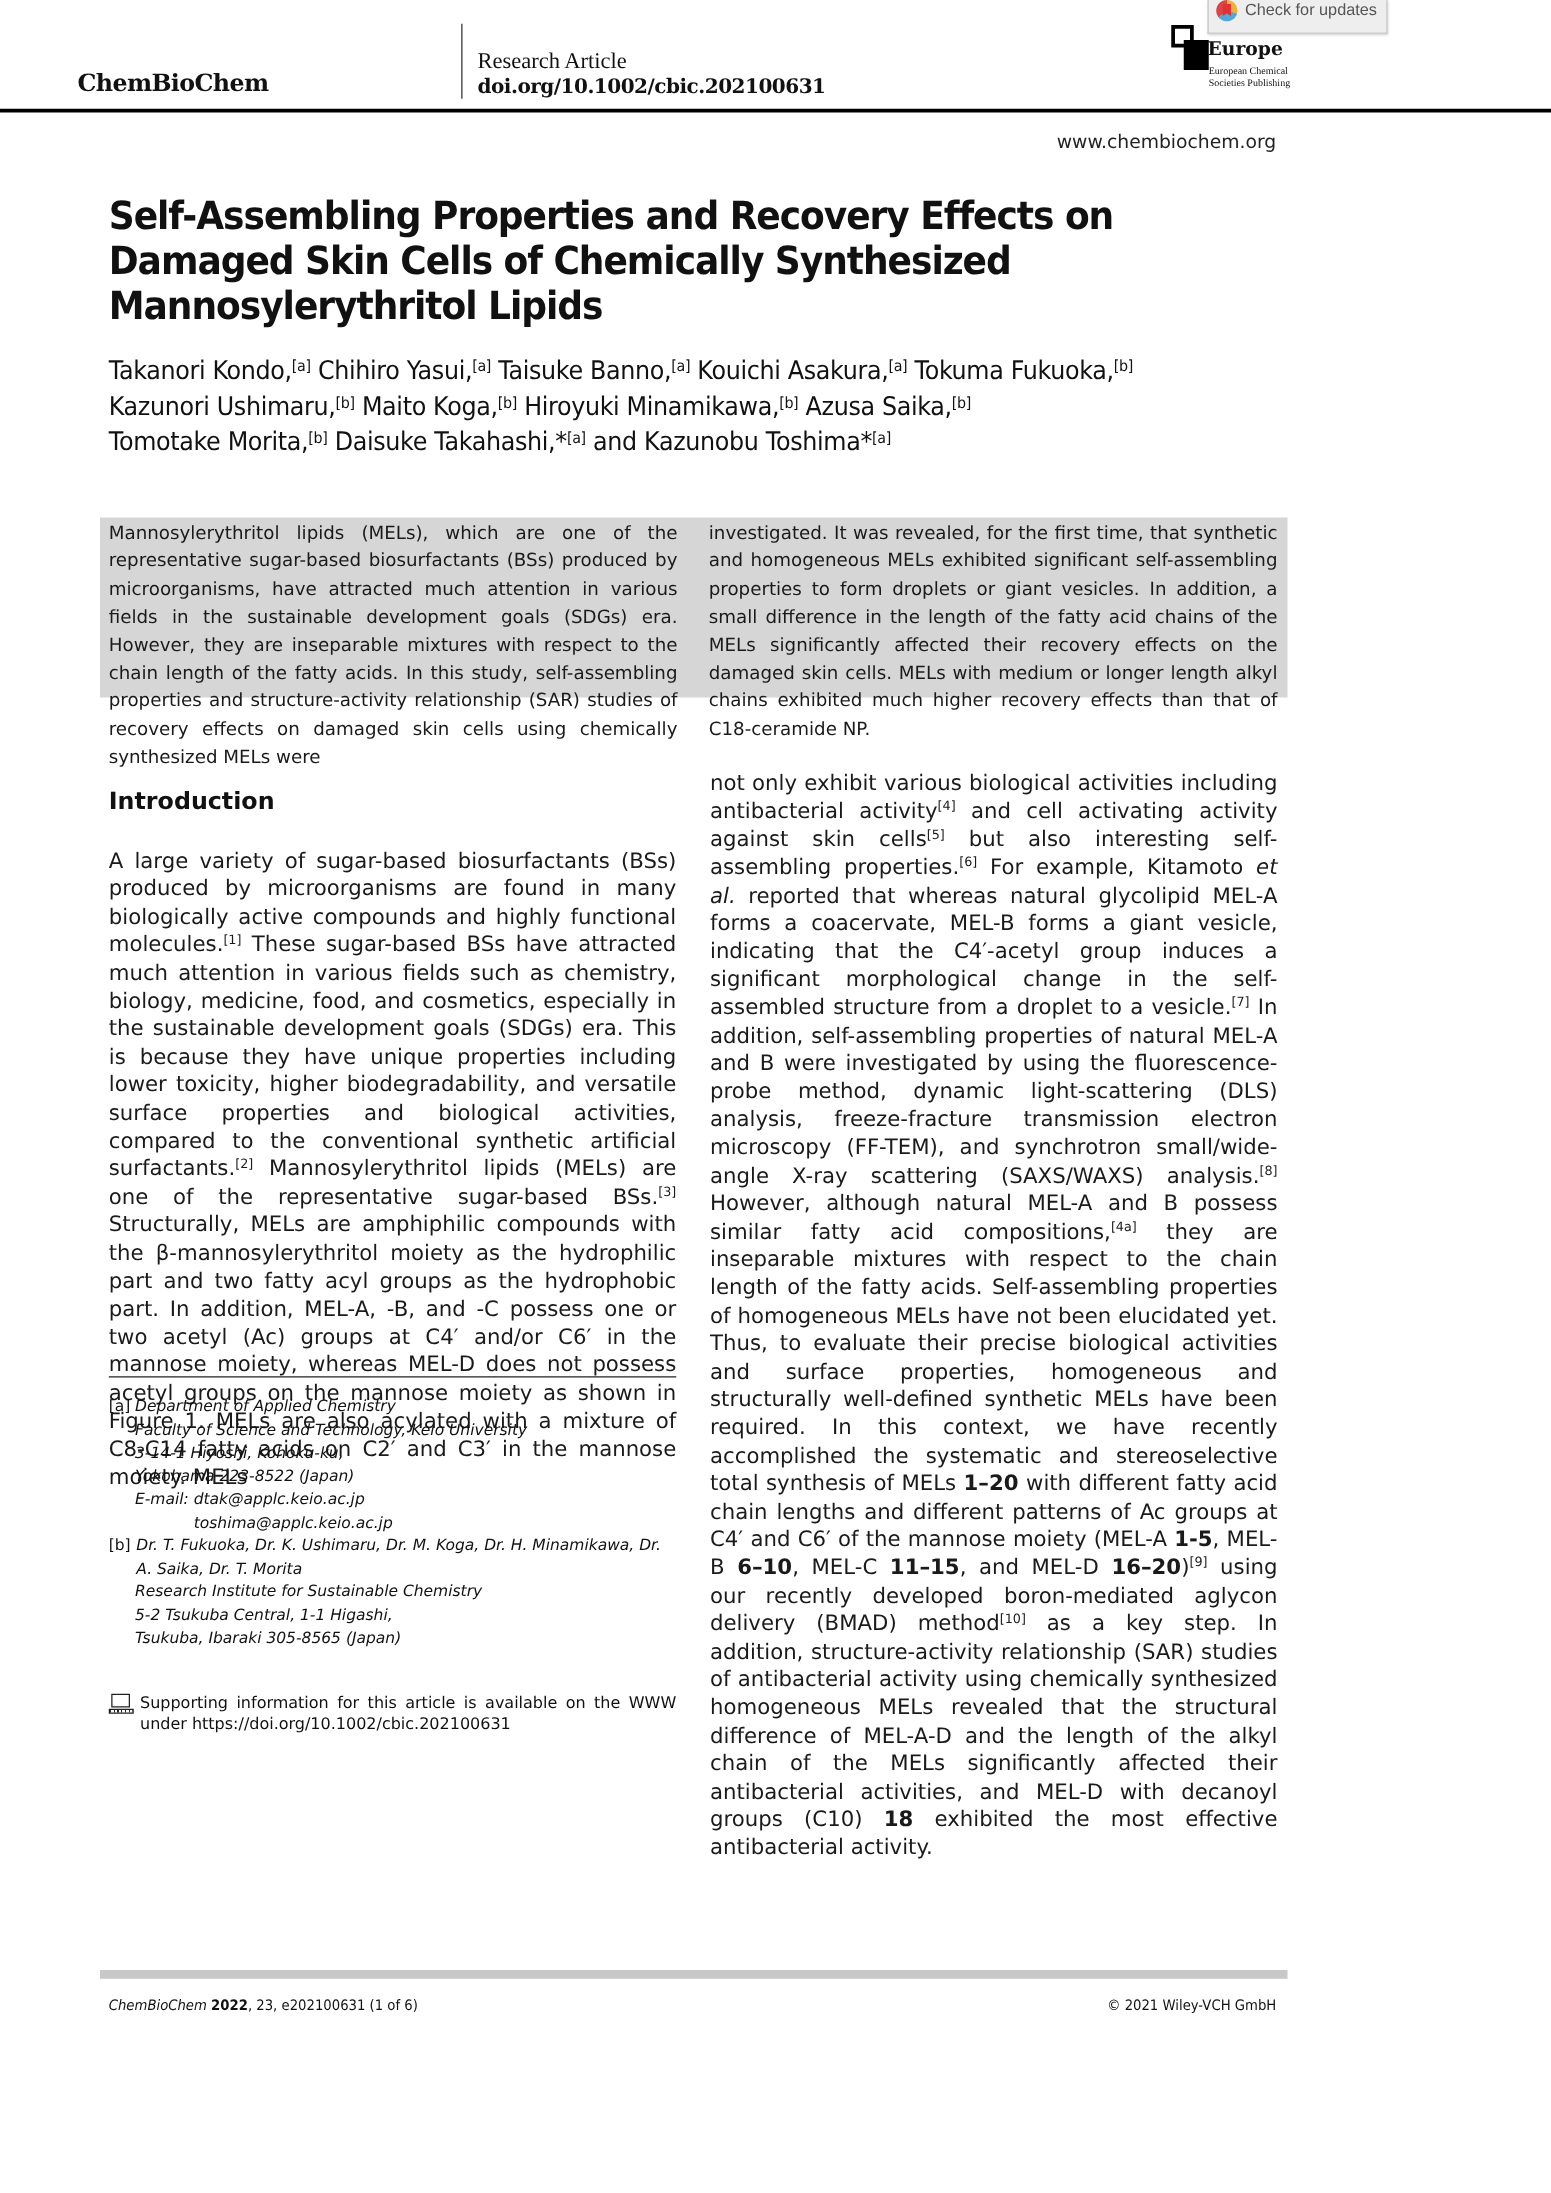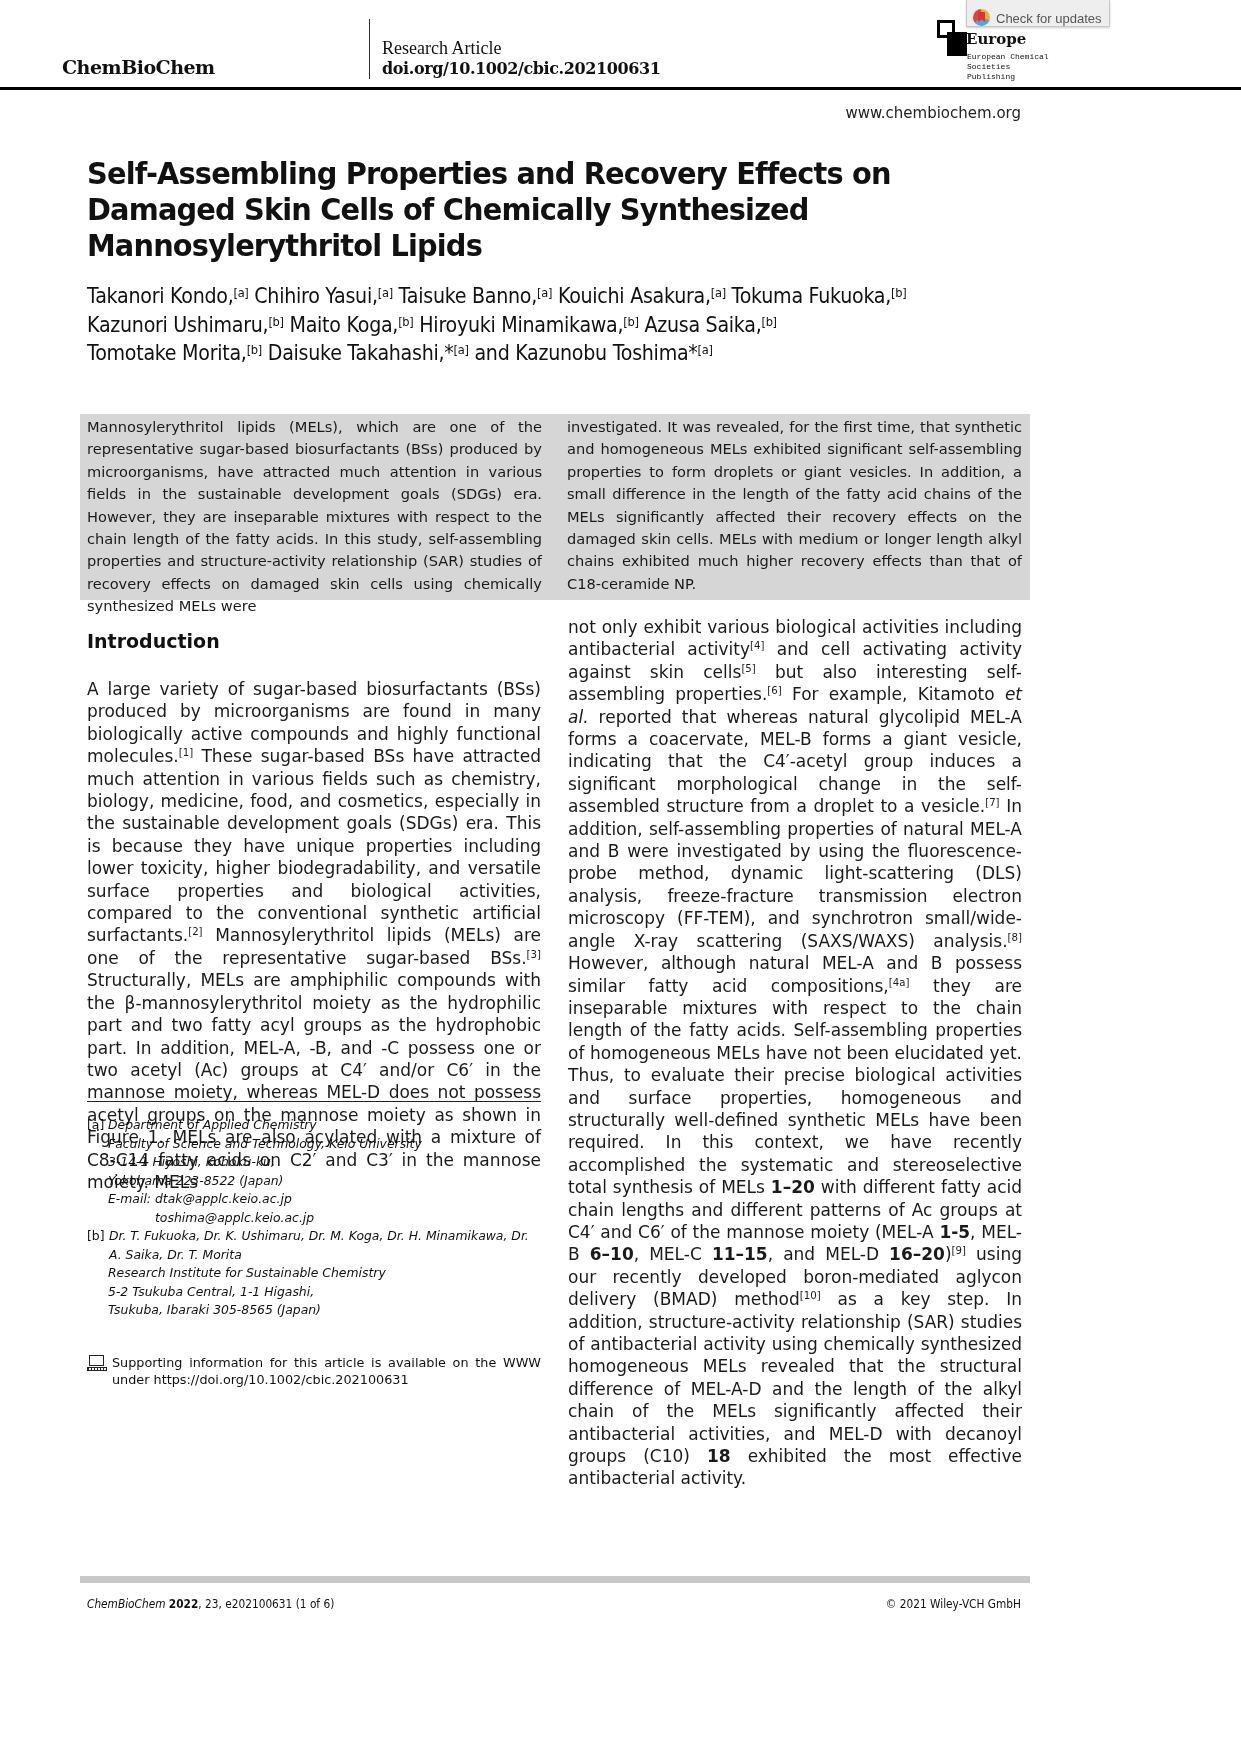--- a/index.html
+++ b/index.html
@@ -9,34 +9,34 @@
   .hdr-journal { position: absolute; left: 62px; top: 56px; font-family: "DejaVu Serif", serif; font-weight: bold; font-size: 19px; letter-spacing: -0.5px; }
   .hdr-sep { position: absolute; left: 369px; top: 19px; width: 1px; height: 60px; background: #333; }
   .hdr-type { position: absolute; left: 382px; top: 38px; font-family: "Liberation Serif", serif; font-size: 18px; }
   .hdr-doi { position: absolute; left: 382px; top: 59px; font-family: "DejaVu Serif", serif; font-weight: bold; font-size: 16px; letter-spacing: -0.4px; }
   .hdr-rule { position: absolute; left: 0; top: 87px; width: 1241px; height: 3px; background: #000; }
 
   .logo { position: absolute; left: 935px; top: 18px; width: 120px; height: 60px; }
   .logo .sq1 { position: absolute; left: 2px; top: 2px; width: 18px; height: 18px; border: 3px solid #000; background: #fff; }
   .logo .sq2 { position: absolute; left: 12px; top: 14px; width: 20px; height: 24px; background: #000; }
   .logo .europe { position: absolute; left: 31px; top: 12px; font-family: "DejaVu Serif", serif; font-weight: bold; font-size: 15px; }
-  .logo .sub { position: absolute; left: 32px; top: 34px; font-size: 8px; line-height: 10px; font-family: Liberation Mono, monospace; }
+  .logo .sub { position: absolute; left: 32px; top: 34px; font-size: 8px; line-height: 10px; font-family: Liberation Serif, serif; }
 
-  .cfu { position: absolute; left: 966px; top: 0; width: 144px; height: 27px; background: #eeeeee; border: 1px solid #c8c8c8; border-top: none; display: flex; align-items: flex-end; padding-left: 6px; gap: 6px; box-shadow: 0 1px 2px rgba(0,0,0,0.2); }
+  .cfu { position: absolute; left: 966px; top: 0; width: 144px; height: 27px; background: #eeeeee; border: 1px solid #c8c8c8; border-top: none; display: flex; align-items: flex-start; padding-left: 6px; gap: 6px; box-shadow: 0 1px 2px rgba(0,0,0,0.2); }
   .cfu-icon { width: 17px; height: 17px; border-radius: 50%; background: conic-gradient(#e8b33c 0 30%, #56a6d8 30% 65%, #e04343 65% 100%); position: relative; }
   .cfu-icon::after { content: ""; position: absolute; left: 5px; top: 3px; width: 7px; height: 10px; background: #d33; clip-path: polygon(0 0,100% 0,100% 100%,50% 75%,0 100%); }
   .cfu-label { font-family: "Liberation Sans", sans-serif; font-size: 13px; color: #555; }
 
   .website { position: absolute; right: 220px; top: 104px; font-size: 15px; color: #222; }
 
   .title { position: absolute; left: 87px; top: 155px; width: 1000px; font-family: "DejaVu Sans", sans-serif; font-weight: bold; font-size: 31px; line-height: 36px; letter-spacing: -0.9px; transform: scaleX(0.93); transform-origin: left; }
   .authors { position: absolute; left: 87px; top: 282px; width: 1000px; font-size: 20.5px; line-height: 28.5px; letter-spacing: -0.3px; transform: scaleX(0.93); transform-origin: left; }
   .authors sup, .body sup { font-size: 60%; vertical-align: 6px; line-height: 0; }
 
-  .abstract { position: absolute; left: 80px; top: 414px; width: 950px; height: 186px; background: #d6d6d6; display: flex; padding: 0 7px; }
+  .abstract { position: absolute; left: 80px; top: 414px; width: 950px; height: 144px; background: #d6d6d6; display: flex; padding: 0 7px; }
   .abstract .col { width: 468px; padding-top: 2px; font-size: 14.6px; line-height: 22.4px; text-align: justify; color: #1a1a1a; }
   .abstract .col.left { width: 455px; margin-right: 25px; }
   .abstract .col.right { width: 455px; }
 
   .section-h { position: absolute; left: 87px; top: 630px; font-weight: bold; font-size: 19px; }
   .body { font-size: 17px; line-height: 22.4px; text-align: justify; color: #1a1a1a; }
   .lcol { position: absolute; left: 87px; top: 678px; width: 454px; }
   .rcol { position: absolute; left: 568px; top: 616px; width: 454px; }
   .indent { text-indent: 28px; }
   b.num { font-weight: bold; }

